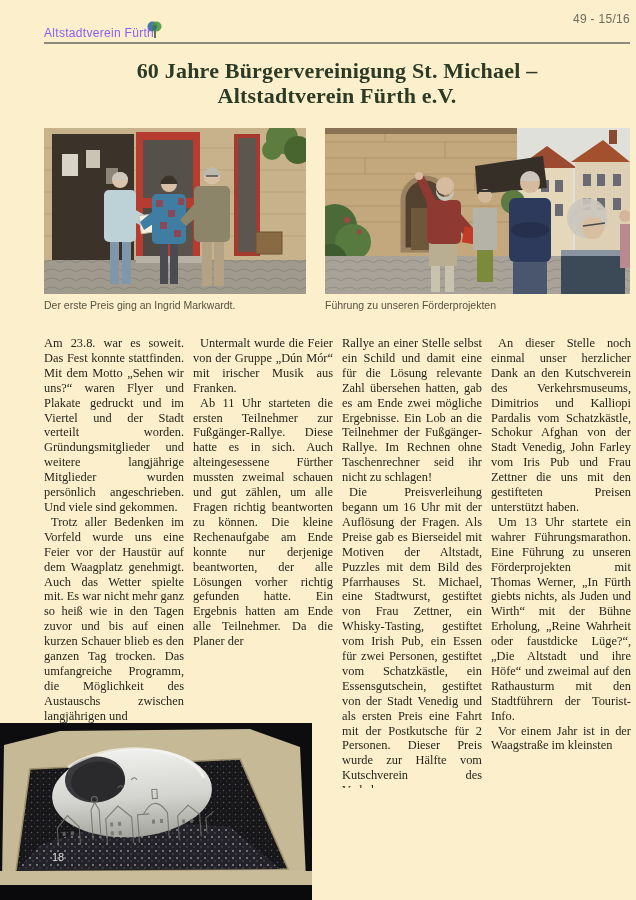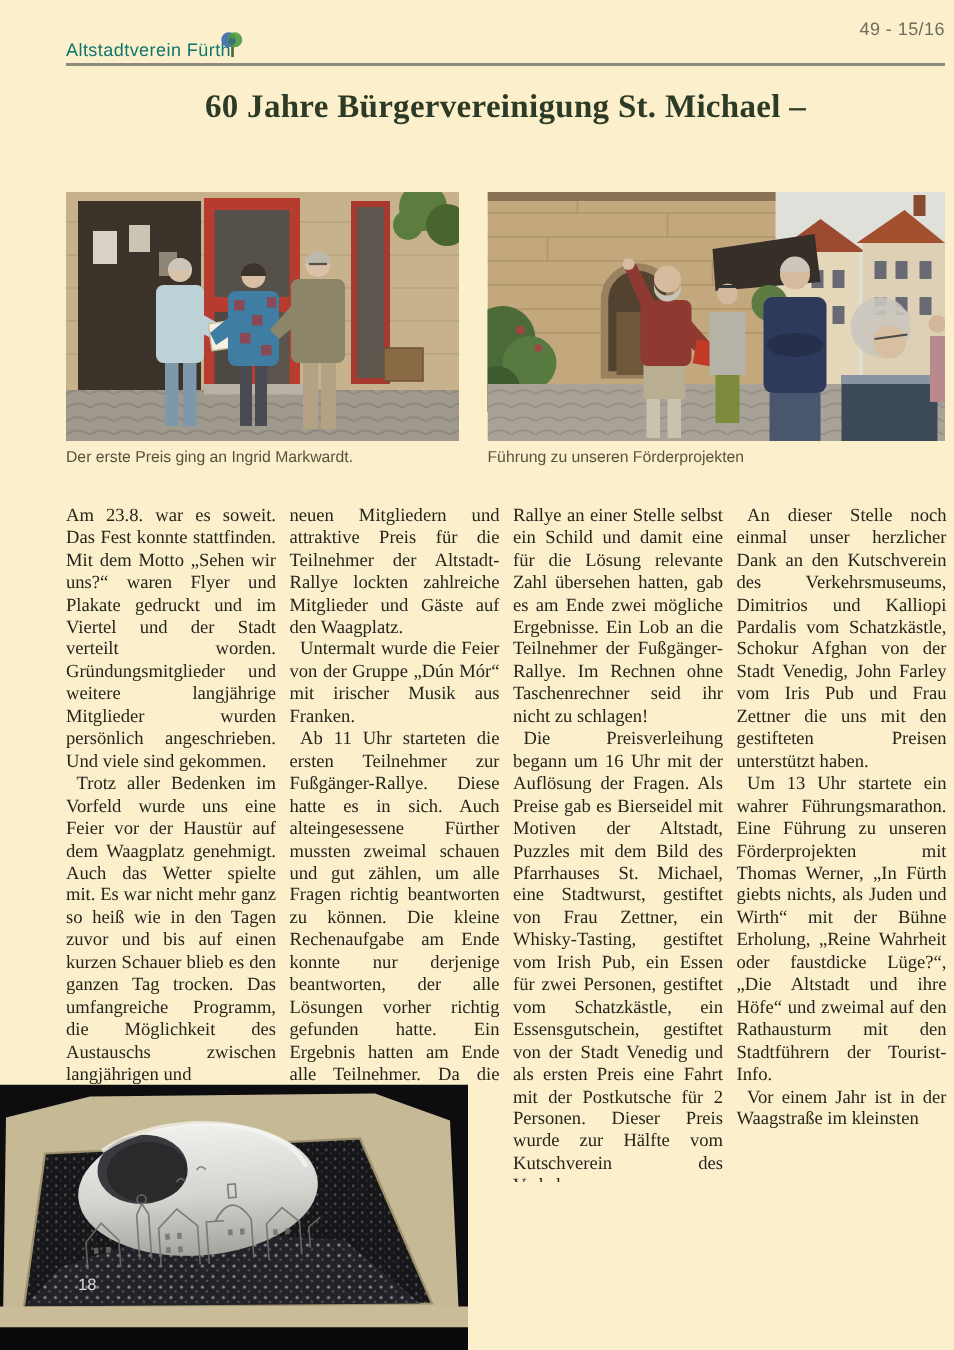--- a/index.html
+++ b/index.html
@@ -1,20 +1,20 @@
 <!DOCTYPE html>
 <html lang="de"><head>
 <meta charset="utf-8">
 <style>
   html,body{margin:0;padding:0;background:#777;}
   .page{position:relative;width:636px;height:900px;background:#fbf0cb;overflow:hidden;
         font-family:"Liberation Serif",serif;}
   
   .hdr-left{position:absolute;left:44px;top:26px;font:12px "Liberation Sans",sans-serif;
-        color:#0f766e;letter-spacing:.3px;}
+        color:#8b5cf6;letter-spacing:.3px;}
   .hdr-right{position:absolute;right:6px;top:12px;font:12px "Liberation Sans",sans-serif;
         color:#6e6c5c;letter-spacing:.3px;}
   .hdr-rule{position:absolute;left:44px;top:42px;width:586px;height:2px;background:#8d8b7b;}
   .tree{position:absolute;left:146px;top:20px;}
   
   .title{position:absolute;left:24px;top:58px;width:626px;margin:0;text-align:center;
         font:700 22px/25px "Liberation Serif",serif;color:#2c3a26;letter-spacing:.2px;}
   
   .photo{position:absolute;top:128px;}
   .photo svg{display:block;}
@@ -42,21 +42,21 @@
   <span class="hdr-left">Altstadtverein Fürth</span>
   <svg class="tree" width="18" height="22" viewBox="0 0 18 22">
     <rect x="8.1" y="9" width="1.8" height="9" fill="#55663a"></rect>
     <circle cx="6.5" cy="6.5" r="5" fill="#4a74b4"></circle>
     <circle cx="10.5" cy="6.5" r="5" fill="#4f9a41" opacity="0.9"></circle>
     <circle cx="8.5" cy="7.5" r="2.4" fill="#2e5a8a" opacity="0.6"></circle>
   </svg>
   <span class="hdr-right">49 - 15/16</span>
   <div class="hdr-rule"></div>
 
-  <h1 class="title"><span>60 Jahre Bürgervereinigung St. Michael –</span><br></h1>
+  <h1 class="title"><span>60 Jahre Bürgervereinigung St. Michael –</span><br><span>Altstadtverein Fürth e.V.</span></h1>
 
   <div class="photo" style="left:44px">
     <svg width="262" height="166" viewBox="0 0 262 166">
       <defs>
         <pattern id="cobL" width="16" height="9" patternUnits="userSpaceOnUse">
           <rect width="16" height="9" fill="#a09a8e"></rect>
           <path d="M0 9 Q8 3 16 9" stroke="#8c867a" stroke-width="1" fill="none"></path>
         </pattern>
       </defs>
       <rect width="262" height="166" fill="#c7b28b"></rect>
@@ -211,21 +211,20 @@
   </div>
 
   <span class="cap" style="left:44px">Der erste Preis ging an Ingrid Markwardt.</span>
   <span class="cap" style="left:325px">Führung zu unseren Förderprojekten</span>
 
   <div class="col c1">
     <p>Am 23.8. war es soweit. Das Fest konnte stattfinden. Mit dem Motto „Sehen wir uns?“ waren Flyer und Plakate gedruckt und im Viertel und der Stadt verteilt worden. Gründungsmitglieder und weitere langjährige Mitglieder wurden persönlich angeschrieben. Und viele sind gekommen.</p>
     <p class="ind">Trotz aller Bedenken im Vorfeld wurde uns eine Feier vor der Haustür auf dem Waagplatz genehmigt. Auch das Wetter spielte mit. Es war nicht mehr ganz so heiß wie in den Tagen zuvor und bis auf einen kurzen Schauer blieb es den ganzen Tag trocken. Das umfangreiche Programm, die Möglichkeit des Austauschs zwischen langjährigen und</p>
   </div>
   <div class="col c2">
-    <p>neuen Mitgliedern und attraktive Preis für die Teilnehmer der Altstadt-Rallye lockten zahlreiche Mitglieder und Gäste auf den Waagplatz.</p>
     <p class="ind">Untermalt wurde die Feier von der Gruppe „Dún Mór“ mit irischer Musik aus Franken.</p>
     <p class="ind">Ab 11 Uhr starteten die ersten Teilnehmer zur Fußgänger-Rallye. Diese hatte es in sich. Auch alteingesessene Fürther mussten zweimal schauen und gut zählen, um alle Fragen richtig beantworten zu können. Die kleine Rechenaufgabe am Ende konnte nur derjenige beantworten, der alle Lösungen vorher richtig gefunden hatte. Ein Ergebnis hatten am Ende alle Teilnehmer. Da die Planer der</p>
   </div>
   <div class="col c3">
     <p>Rallye an einer Stelle selbst ein Schild und damit eine für die Lösung relevante Zahl übersehen hatten, gab es am Ende zwei mögliche Ergebnisse. Ein Lob an die Teilnehmer der Fußgänger-Rallye. Im Rechnen ohne Taschenrechner seid ihr nicht zu schlagen!</p>
     <p class="ind">Die Preisverleihung begann um 16 Uhr mit der Auflösung der Fragen. Als Preise gab es Bierseidel mit Motiven der Altstadt, Puzzles mit dem Bild des Pfarrhauses St. Michael, eine Stadtwurst, gestiftet von Frau Zettner, ein Whisky-Tasting, gestiftet vom Irish Pub, ein Essen für zwei Personen, gestiftet vom Schatzkästle, ein Essensgutschein, gestiftet von der Stadt Venedig und als ersten Preis eine Fahrt mit der Postkutsche für 2 Personen. Dieser Preis wurde zur Hälfte vom Kutschverein des Verkehrsmuseums gesponsert.</p>
   </div>
   <div class="col c4">
     <p class="ind">An dieser Stelle noch einmal unser herzlicher Dank an den Kutschverein des Verkehrsmuseums, Dimitrios und Kalliopi Pardalis vom Schatzkästle, Schokur Afghan von der Stadt Venedig, John Farley vom Iris Pub und Frau Zettner die uns mit den gestifteten Preisen unterstützt haben.</p>
     <p class="ind">Um 13 Uhr startete ein wahrer Führungsmarathon. Eine Führung zu unseren Förderprojekten mit Thomas Werner, „In Fürth giebts nichts, als Juden und Wirth“ mit der Bühne Erholung, „Reine Wahrheit oder faustdicke Lüge?“, „Die Altstadt und ihre Höfe“ und zweimal auf den Rathausturm mit den Stadtführern der Tourist-Info.</p>

